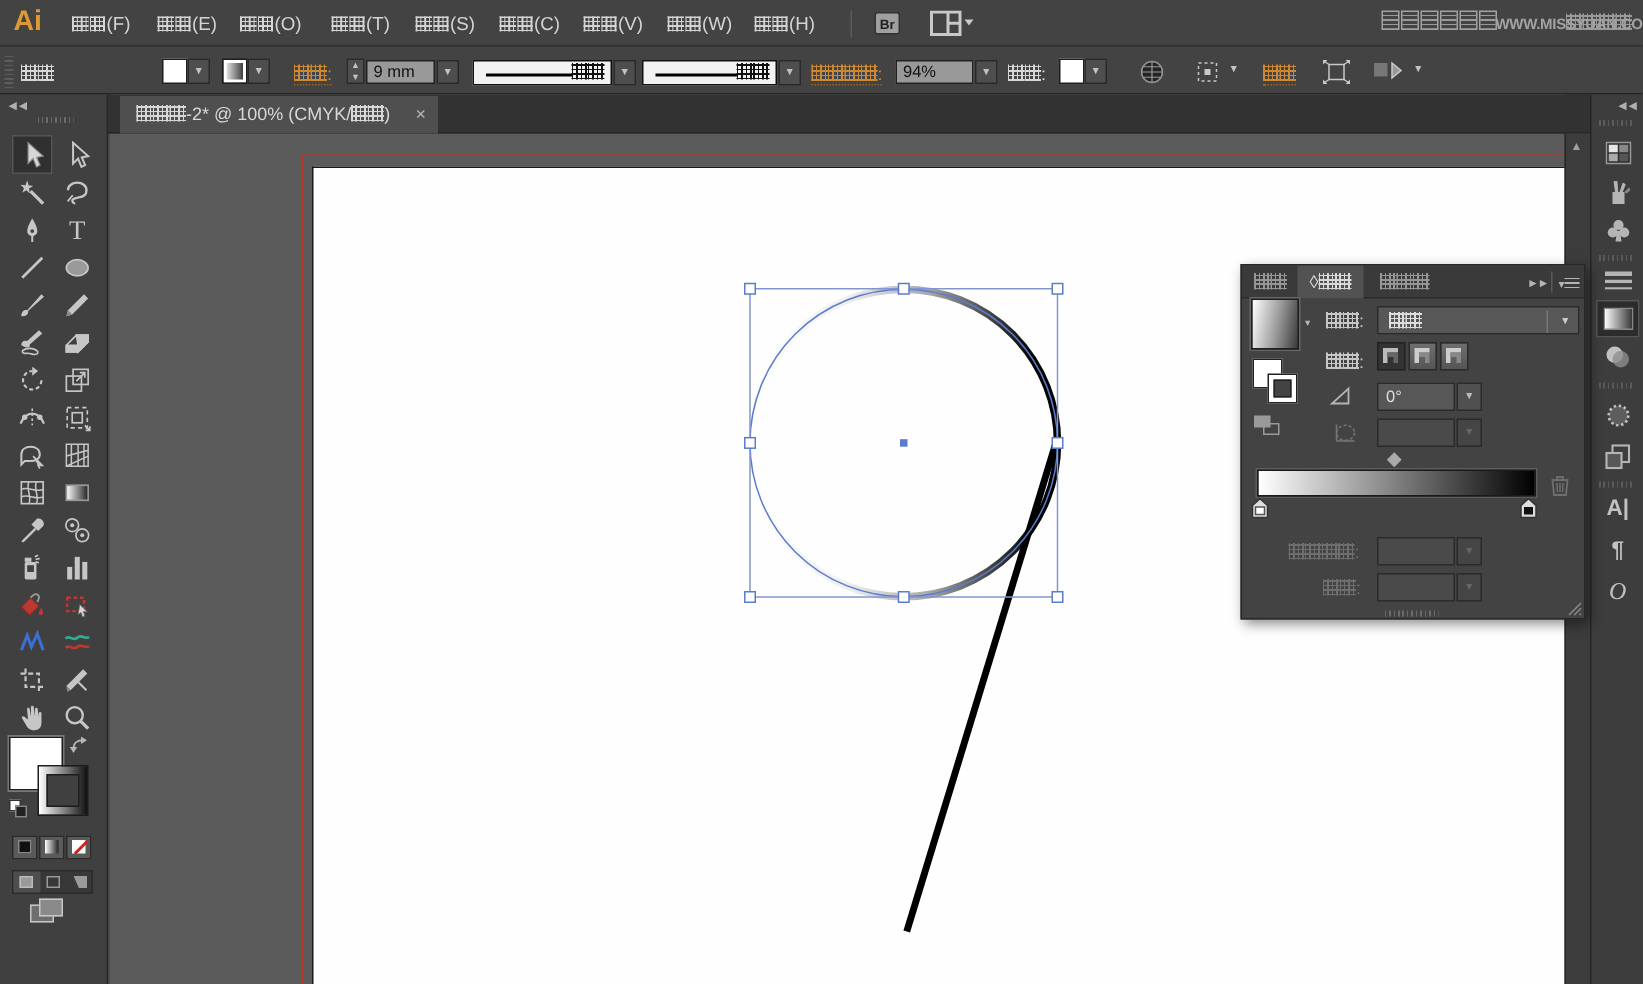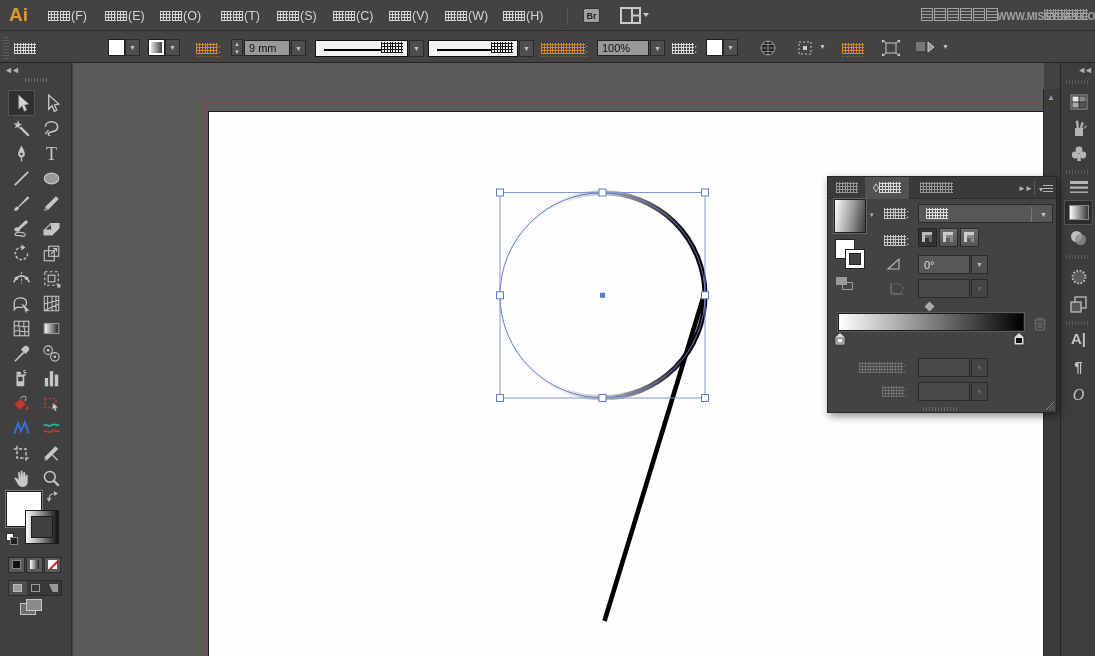--- a/index.html
+++ b/index.html
@@ -120,21 +120,21 @@
     <div class="abs" style="left:8px;top:8px;width:58px;height:2px;background:#000"></div>
     <div class="abs" style="right:4px;top:1px;color:#111"><i class="z" style="color:#111"></i><i class="z" style="color:#111"></i></div>
   </div>
   <div class="dropbtn" style="left:409px;top:8px">▼</div>
   <div class="whitebox" style="left:428px;width:90px">
     <div class="abs" style="left:8px;top:8px;width:55px;height:2px;background:#000"></div>
     <div class="abs" style="right:4px;top:1px"><i class="z" style="color:#111"></i><i class="z" style="color:#111"></i></div>
   </div>
   <div class="dropbtn" style="left:519px;top:8px">▼</div>
   <div class="olabel" style="left:541px"><i class="z"></i><i class="z"></i><i class="z"></i><i class="z"></i>:</div>
-  <div class="inputbox" style="left:597px;width:52px">100%</div>
+  <div class="inputbox" style="left:597px;width:52px">94%</div>
   <div class="dropbtn" style="left:650px;top:8px;height:16px">▼</div>
   <div class="clabel" style="left:672px"><i class="z"></i><i class="z"></i>:</div>
   <div class="swatch" style="left:706px"></div>
   <div class="dropbtn" style="left:723px">▼</div>
 
   <svg class="abs" style="left:760px;top:8px" width="16" height="16" viewBox="0 0 16 16">
     <circle cx="8" cy="8" r="7" fill="#242424" stroke="#666"></circle>
     <path d="M8 1 A7 7 0 0 0 8 15 M8 1 A7 7 0 0 1 8 15 M1 8 H15 M2.5 4.5 H13.5 M2.5 11.5 H13.5 M8 1 V15" stroke="#9a9a9a" fill="none" stroke-width="0.8"></path>
   </svg>
 
@@ -442,20 +442,25 @@
       <rect x="423.5" y="228.8" width="7" height="7"></rect>
       <rect x="628.5" y="228.8" width="7" height="7"></rect>
       <rect x="423.5" y="331.5" width="7" height="7"></rect>
       <rect x="526" y="331.5" width="7" height="7"></rect>
       <rect x="628.5" y="331.5" width="7" height="7"></rect>
     </g>
     <rect x="527" y="229.8" width="5" height="5" fill="#5b7ccc"></rect>
   </svg>
 </div>
 
+<div id="tabstrip">
+    <div id="tab"><i class="z"></i><i class="z"></i><i class="z"></i>-2* @ 100% (CMYK/<i class="z"></i><i class="z"></i>)
+      <span style="position:absolute;right:8px;top:0;color:#b5b5b5;font-size:12px">×</span>
+    </div>
+  </div>
 
 <div id="vscroll">
   <div class="abs" style="left:3px;top:4px;color:#a0a0a0;font-size:8px">▲</div>
 </div>
 
 <div id="dock">
   <div class="abs" style="right:4px;top:2px;color:#b0b0b0;font-size:9px;letter-spacing:-2px">◄◄</div>
   <div class="dsep" style="top:17px"></div>
 
   <div class="dicon" style="top:31px"><svg width="18" height="16" viewBox="0 0 18 16">

